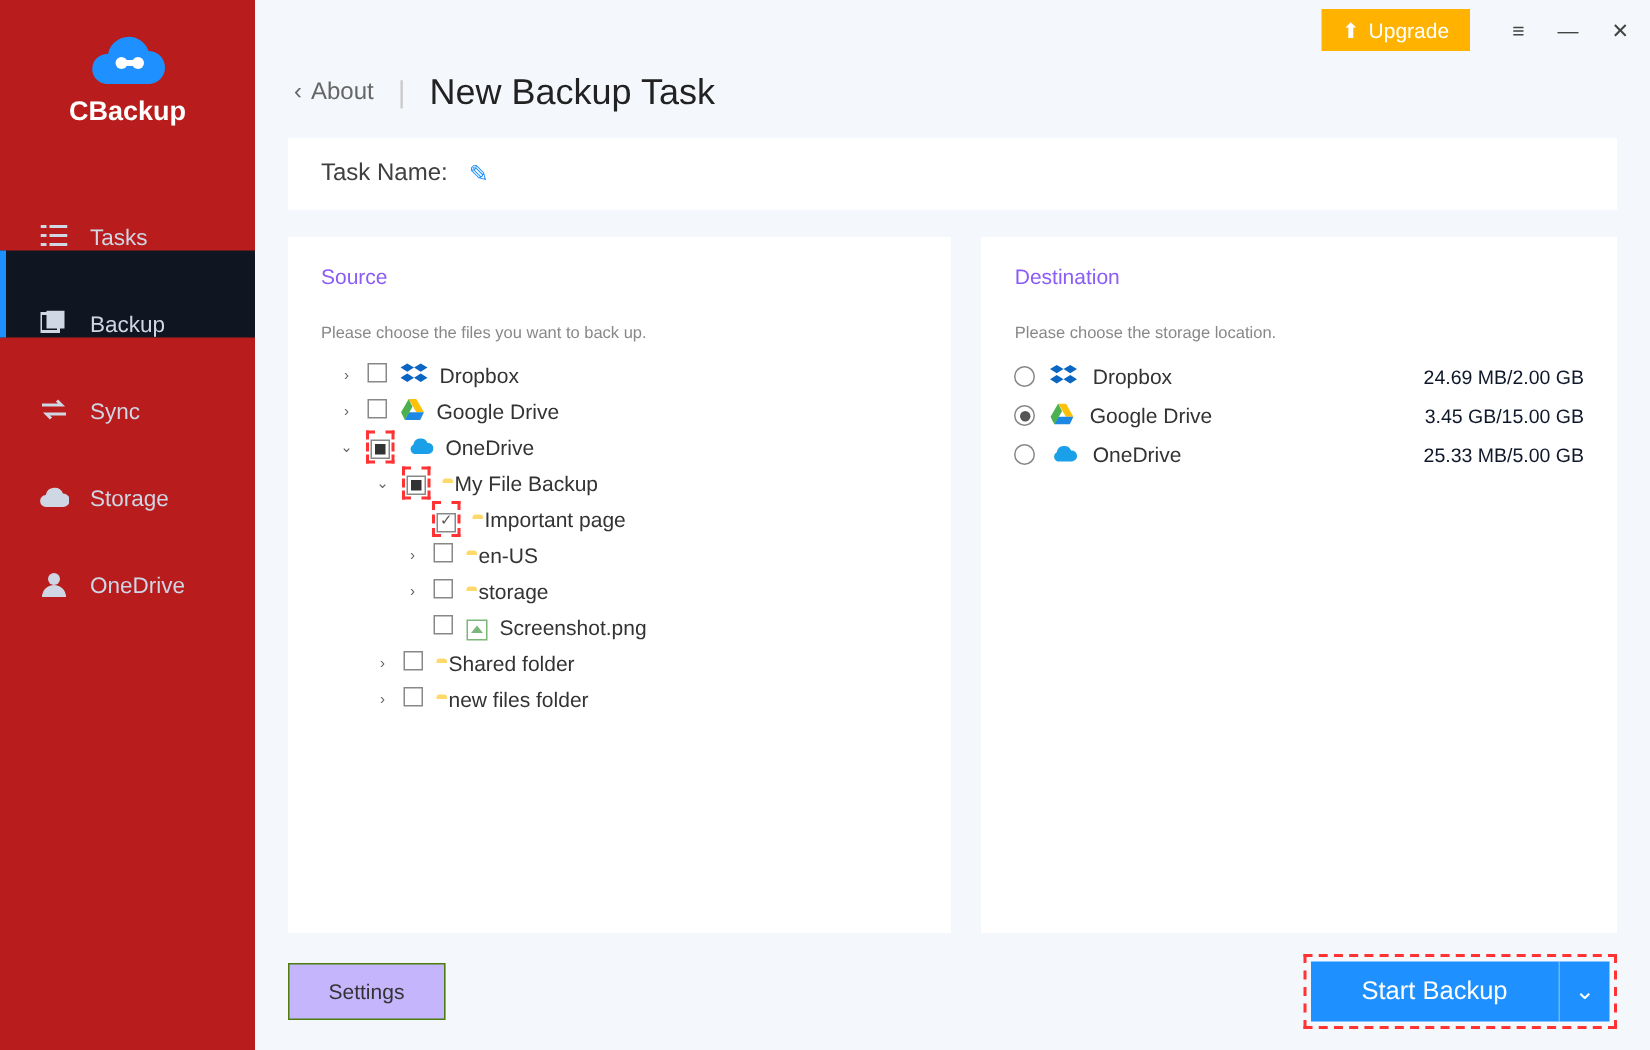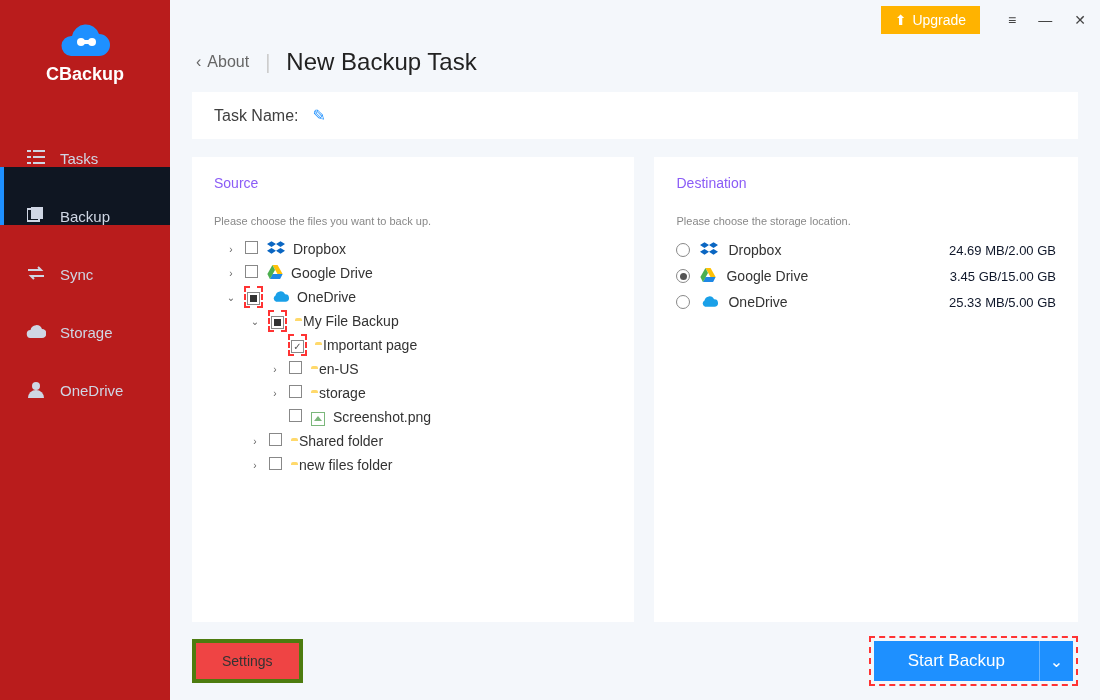--- a/index.html
+++ b/index.html
@@ -56,21 +56,21 @@
   .cloud-gdrive svg { width:16px; height:14px; }
   .highlight-box { border:2px dashed #ff3333; }
   .hl-wrap { padding:1px; }
   
   .dest-row { display:flex; align-items:center; height:26px; gap:10px; font-size:14px; color:#333; }
   .dest-row .size { margin-left:auto; color:#0f172a; font-size:13px; }
   .radio { width:14px; height:14px; border:1.5px solid #888; border-radius:50%; display:inline-flex; align-items:center; justify-content:center; cursor:pointer; }
   .radio.selected::after { content:""; width:7px; height:7px; background:#555; border-radius:50%; }
   
   .footer { height:78px; margin:0 22px; display:flex; align-items:center; }
-  .settings-btn { background:#ef4444; border:4px solid #4d7c0f; padding:10px 26px; font-size:14px; color:#333; cursor:pointer; }
+  .settings-btn { background:#c4b5fd; border:1px solid #4d7c0f; padding:10px 26px; font-size:14px; color:#333; cursor:pointer; }
   .start-wrap { margin-left:auto; padding:3px; border:2px dashed #ff3333; }
   .start-btn { display:flex; align-items:center; background:#1e90ff; color:#fff; cursor:pointer; height:40px; }
   .start-btn .lbl { padding:0 34px; font-size:17px; }
   .start-btn .dd { width:34px; height:40px; border-left:1px solid rgba(255,255,255,0.35); display:flex; align-items:center; justify-content:center; }
   .dropbox-icon svg, .onedrive-icon svg { width:18px; height:14px; }
 </style>
 </head>
 <body>
 
 <div class="app">

